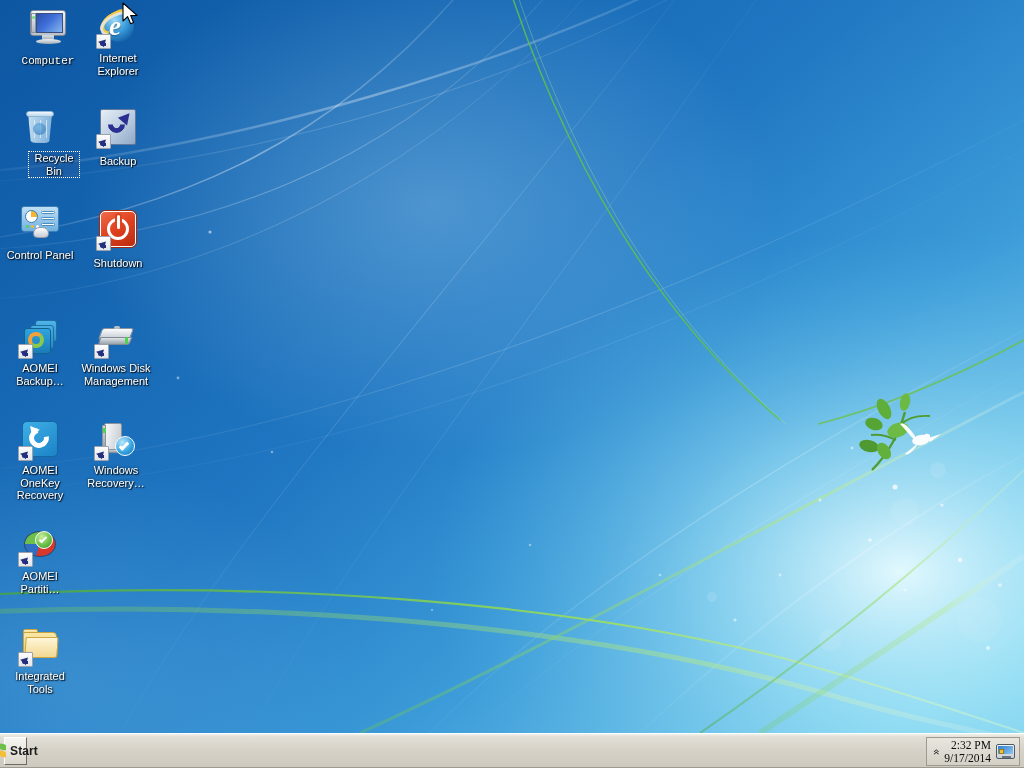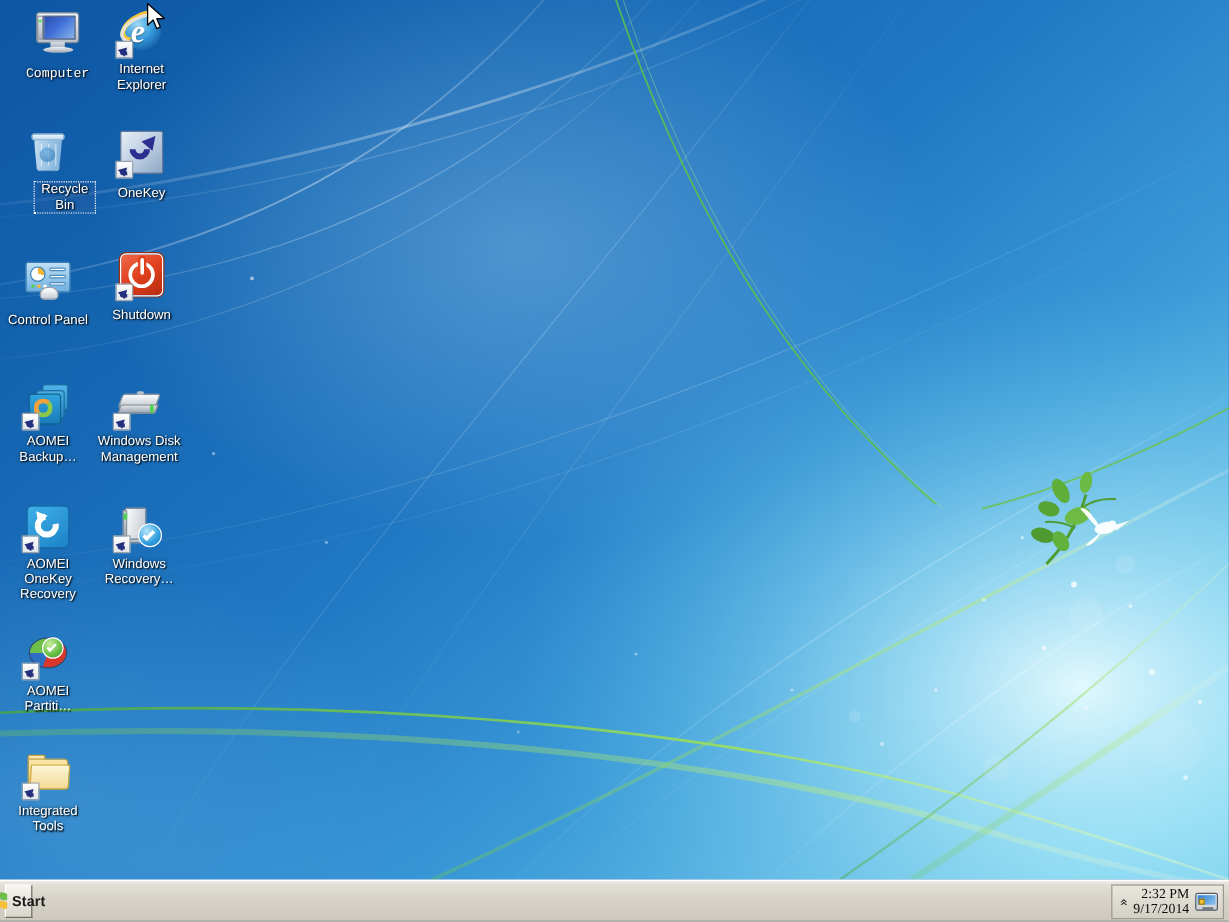--- a/index.html
+++ b/index.html
@@ -530,24 +530,24 @@
       <span class="icon-label">Recycle Bin</span>
     </div>
 
     <div class="desk-icon" style="left:78px;top:106px;">
       <div class="icon-art i-reboot">
         <div class="i-plate"></div>
         <div class="arr"></div>
           <div class="arrhead"></div>
         <div class="shortcut"></div>
       </div>
-      <span class="icon-label">OneKey</span>
-    </div>
-
-    <div class="desk-icon" style="left:0px;top:212px;">
+      <span class="icon-label">Backup</span>
+    </div>
+
+    <div class="desk-icon" style="left:0px;top:200px;">
       <div class="icon-art i-cpanel">
         <div class="win"></div>
           <div class="pie"></div>
         <div class="bar" style="top:11px;"></div>
         <div class="bar" style="top:17px;"></div>
         <div class="bar" style="top:23px;"></div>
         <div class="dot" style="left:7px;background:#4fd44f;"></div>
         <div class="dot" style="left:12px;background:#f5b731;"></div>
         <div class="dot" style="left:17px;background:#ffffff;"></div>
         <div class="mouse"></div>

